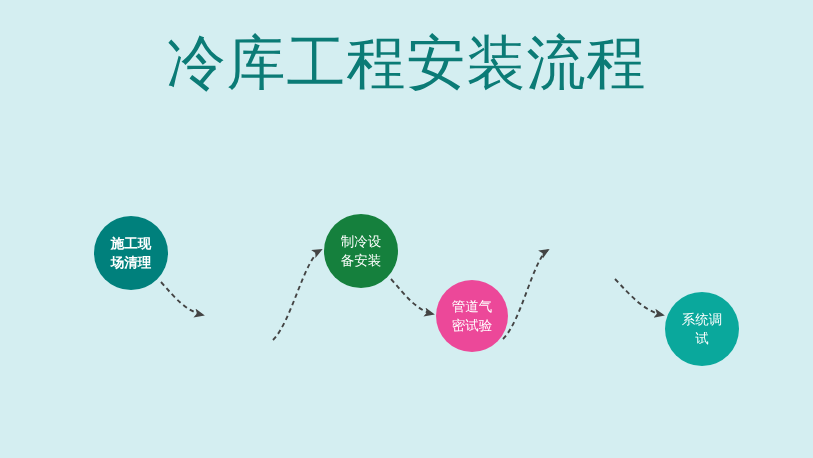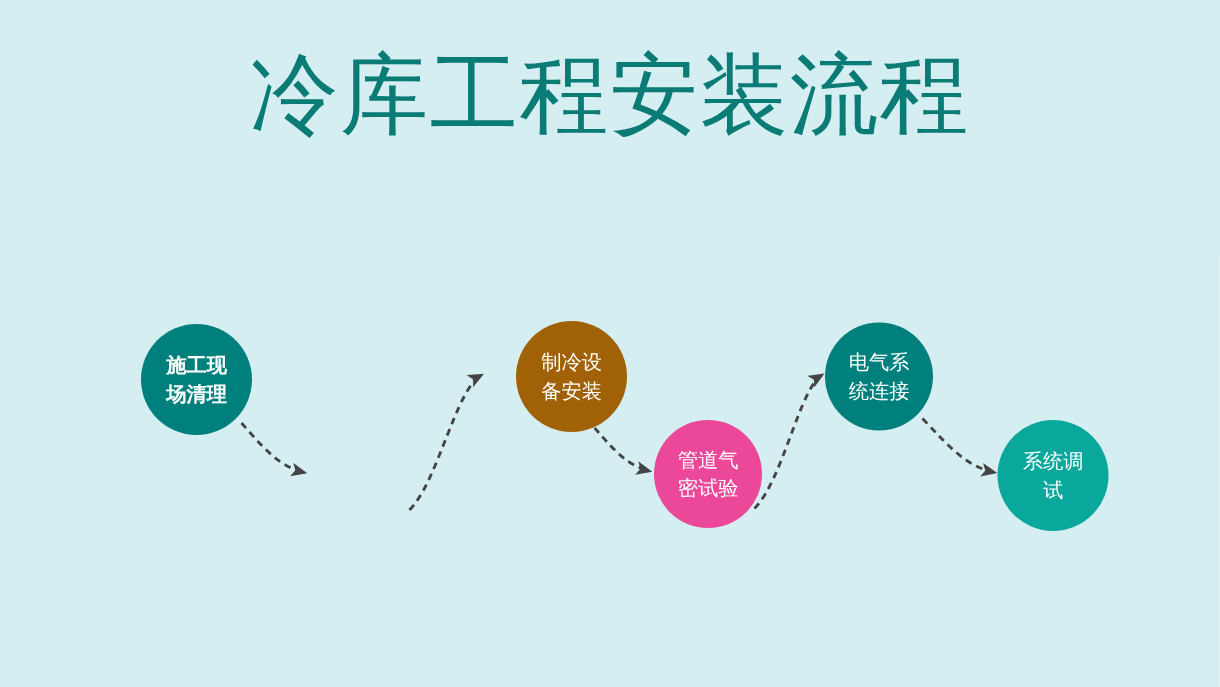--- a/index.html
+++ b/index.html
@@ -81,29 +81,26 @@
       <path d="M503,339 C522,320 533,259 548,250"></path>
       <path d="M615,279 C632,297 644,311 663,315"></path>
     </g>
   </svg>
 
   <div class="node" style="left:94px; top:216px; width:74px; height:74px; background:#00807c;font-weight:bold;">
     <span class="node-label">施工现场清理</span>
   </div>
 
 
-  <div class="node" style="left:344px; top:214px; width:74px; height:74px; background:#a16207;">
+  <div class="node" style="left:324px; top:214px; width:74px; height:74px; background:#15803d;">
     <span class="node-label">制冷设备安装</span>
   </div>
 
   <div class="node" style="left:436px; top:280px; width:72px; height:72px; background:#ec4899;">
     <span class="node-label">管道气密试验</span>
   </div>
 
-  <div class="node" style="left:550px; top:215px; width:72px; height:72px; background:#00807c;">
-    <span class="node-label">电气系统连接</span>
-  </div>
 
-  <div class="node" style="left:665px; top:280px; width:74px; height:74px; background:#0aa89c;justify-content:center;">
+  <div class="node" style="left:665px; top:292px; width:74px; height:74px; background:#0aa89c;justify-content:center;">
     <span class="node-label">系统调试</span>
   </div>
 
 </div>
 
 </body></html>

